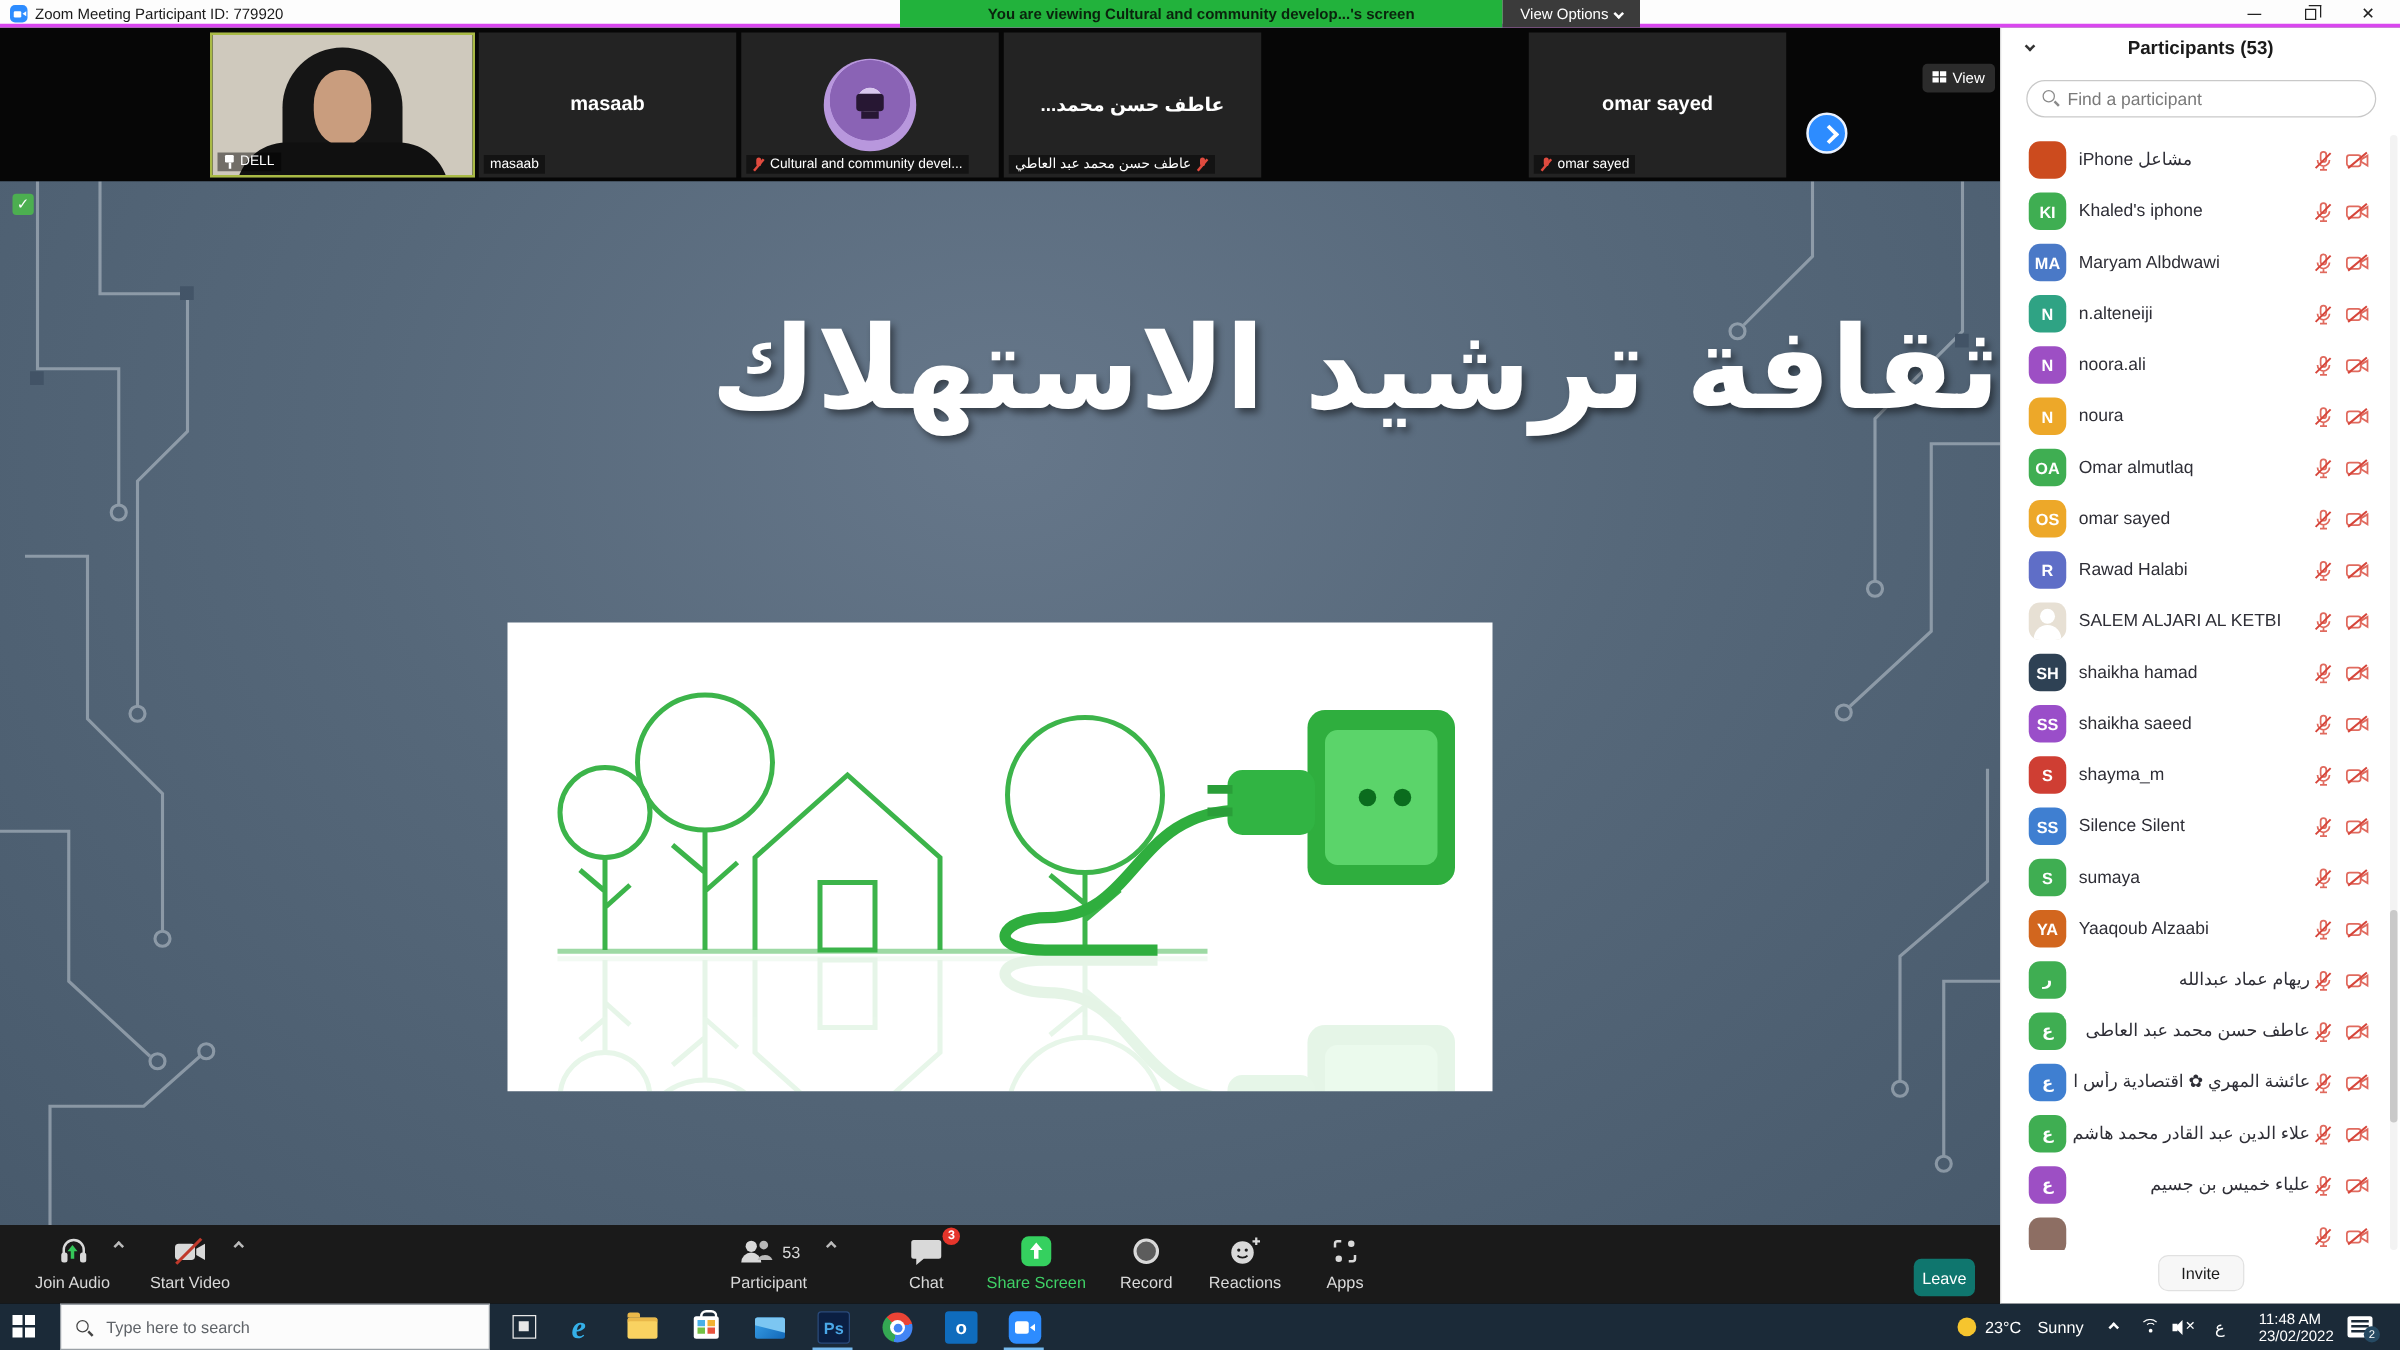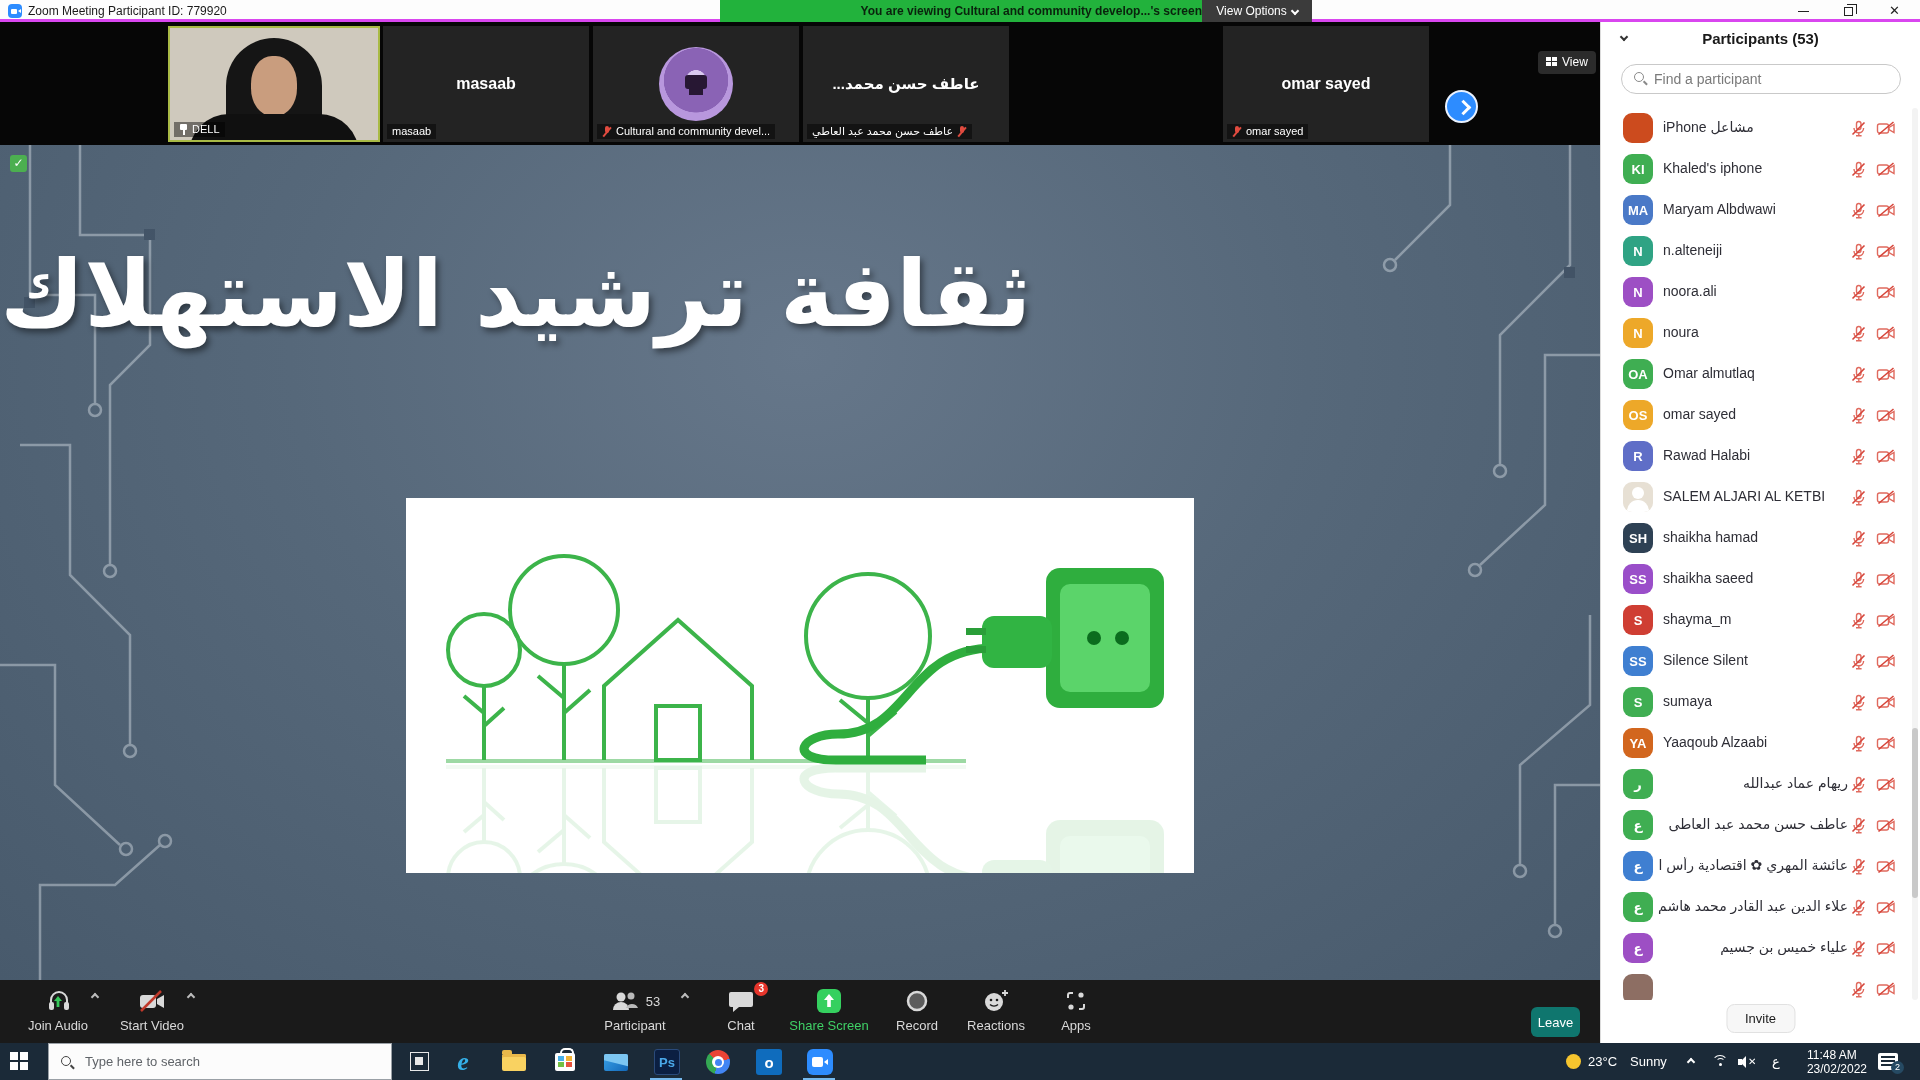--- a/index.html
+++ b/index.html
@@ -7,21 +7,21 @@
     font-family:"Liberation Sans","DejaVu Sans",sans-serif; }
   body { position:relative; background:#000; }
   .abs { position:absolute; }
 
   
   #titlebar { position:absolute; left:0; top:0; width:1920px; height:22px; background:#fdfdfd; border-bottom:3px solid #d946ef; z-index:50; }
   .zoom-logo { position:absolute; left:8px; top:4px; width:14px; height:14px; border-radius:4px; background:#2d8cff; }
   .zoom-logo::before { content:""; position:absolute; left:3px; top:4.5px; width:6px; height:5px; background:#fff; border-radius:1px; }
   .zoom-logo::after { content:""; position:absolute; left:9.5px; top:5px; border-top:2.5px solid transparent; border-bottom:2.5px solid transparent; border-right:3px solid #fff; }
   #win-title { position:absolute; left:28px; top:4px; font-size:12px; color:#1a1a1a; white-space:nowrap; }
-  #banner { position:absolute; left:720px; top:0; width:482px; height:22px; background:#22b23c; color:#0a230d; font-size:12px; font-weight:bold; text-align:right; line-height:22px; }
+  #banner { position:absolute; left:720px; top:0; width:482px; height:22px; background:#22b23c; color:#0a230d; font-size:12px; font-weight:bold; text-align:center; line-height:22px; }
   #view-options { position:absolute; left:1202px; top:0; width:110px; height:22px; background:#3b3b3b; color:#fff; font-size:12px; text-align:center; line-height:22px; cursor:pointer; }
   #view-options .chev-d { border-color:#fff; margin-left:5px; margin-bottom:2px; }
   .chev-d { display:inline-block; width:6px; height:6px; border-left:2px solid #444; border-bottom:2px solid #444; transform:rotate(-45deg); vertical-align:middle; }
   .chev-u { display:inline-block; width:6px; height:6px; border-left:2px solid #bbb; border-bottom:2px solid #bbb; transform:rotate(135deg); vertical-align:middle; }
   .winctl { position:absolute; top:0; width:44px; height:22px; cursor:pointer; }
   .winctl .g-min { position:absolute; left:16px; top:11px; width:11px; height:0; border-top:1.5px solid #222; }
   .winctl .g-res { position:absolute; left:17px; top:7px; width:9px; height:9px; border:1.2px solid #222; }
   .winctl .g-res::before { content:""; position:absolute; left:2px; top:-4px; width:9px; height:9px; border:1.2px solid #222; border-bottom:none; border-left:none; }
   .winctl .g-close { position:absolute; left:15px; top:3px; font-size:13px; color:#222; }
 
@@ -48,21 +48,21 @@
   .mic-off-s::after { content:""; position:absolute; left:-1px; top:5px; width:12px; height:1.8px; background:#e04b3f; transform:rotate(-50deg); }
 
   
   .portrait { position:absolute; inset:0; background:#cfc9bd; }
   .portrait .hijab { position:absolute; left:50%; top:10px; transform:translateX(-50%); width:96px; height:120px; background:#151515; border-radius:48px 48px 10px 10px; }
   .portrait .face { position:absolute; left:50%; top:28px; transform:translateX(-50%); width:46px; height:60px; background:#c99d7e; border-radius:46%; }
   .portrait .shoulders { position:absolute; left:50%; bottom:-30px; transform:translateX(-50%); width:170px; height:56px; background:#101010; border-radius:40px 40px 0 0; }
 
   
   #main { position:absolute; left:0; top:145px; width:1600px; height:835px; background:radial-gradient(ellipse at 50% 25%, #66778a 0%, #56687a 45%, #485a6c 100%); overflow:hidden; }
-  #slide-title { position:absolute; left:0; right:0; top:95px; text-align:left; direction:rtl; color:#fff; font-size:92px; font-weight:bold; font-family:"DejaVu Serif","DejaVu Sans",serif; text-shadow:3px 4px 6px rgba(0,0,0,0.45); }
+  #slide-title { position:absolute; left:0; right:0; top:95px; text-align:right; direction:rtl; color:#fff; font-size:92px; font-weight:bold; font-family:"DejaVu Serif","DejaVu Sans",serif; text-shadow:3px 4px 6px rgba(0,0,0,0.45); }
   #slide-image { position:absolute; left:406px; top:353px; width:788px; height:375px; background:#fff; }
   #sec-check { position:absolute; left:10px; top:10px; width:17px; height:17px; border-radius:3px; background:#4caf50; color:#fff; font-size:12px; font-weight:bold; text-align:center; line-height:17px; }
 
   
   #ztoolbar { position:absolute; left:0; top:980px; width:1600px; height:63px; background:#1a1a1a; z-index:40; }
   .tool { position:absolute; top:6px; height:52px; text-align:center; color:#d9d9d9; font-size:13px; cursor:pointer; }
   .tool .t-ic { height:30px; display:flex; align-items:center; justify-content:center; }
   .tool .t-lb { margin-top:2px; white-space:nowrap; }
   .tool .up { position:absolute; top:8px; }
   .badge { position:absolute; border-radius:9px; background:#e6352b; color:#fff; font-size:10px; font-weight:bold; line-height:14px; padding:0 4px; }
@@ -276,21 +276,21 @@
     <div class="t-ic">
       <svg class="icon" width="30" height="24" viewBox="0 0 30 24">
         <rect x="3" y="6" width="16" height="13" rx="3" fill="#d9d9d9"></rect>
         <path d="M20,10 l7,-4 v13 l-7,-4 z" fill="#d9d9d9"></path>
         <line x1="4" y1="22" x2="24" y2="2" stroke="#c0392b" stroke-width="2.5"></line>
       </svg>
     </div>
     <div class="t-lb">Start Video</div>
     <span class="chev-u up" style="left:80px"></span>
   </div>
-  <div class="tool" style="left:580px;width:110px">
+  <div class="tool" style="left:560px;width:110px">
     <div class="t-ic" style="gap:6px">
       <svg class="icon" width="30" height="24" viewBox="0 0 30 24">
         <circle cx="11" cy="8" r="4.5" fill="#d9d9d9"></circle>
           <path d="M3,21 a8,8 0 0 1 16,0 z" fill="#d9d9d9"></path>
         <circle cx="21" cy="7" r="3.5" fill="#b9b9b9"></circle>
           <path d="M16,19 a6.5,6.5 0 0 1 12,0 z" fill="#b9b9b9"></path>
       </svg>
       <span style="font-size:13px;color:#d9d9d9">53</span>
     </div>
     <div class="t-lb">Participant</div>

